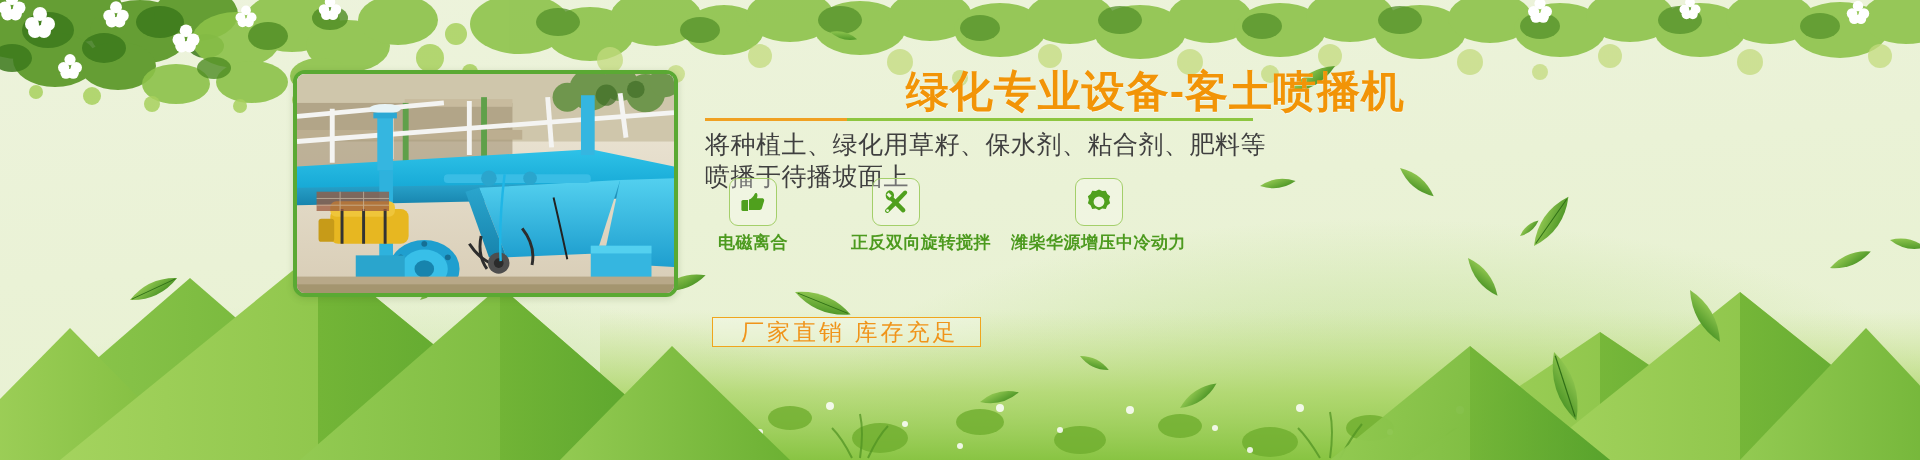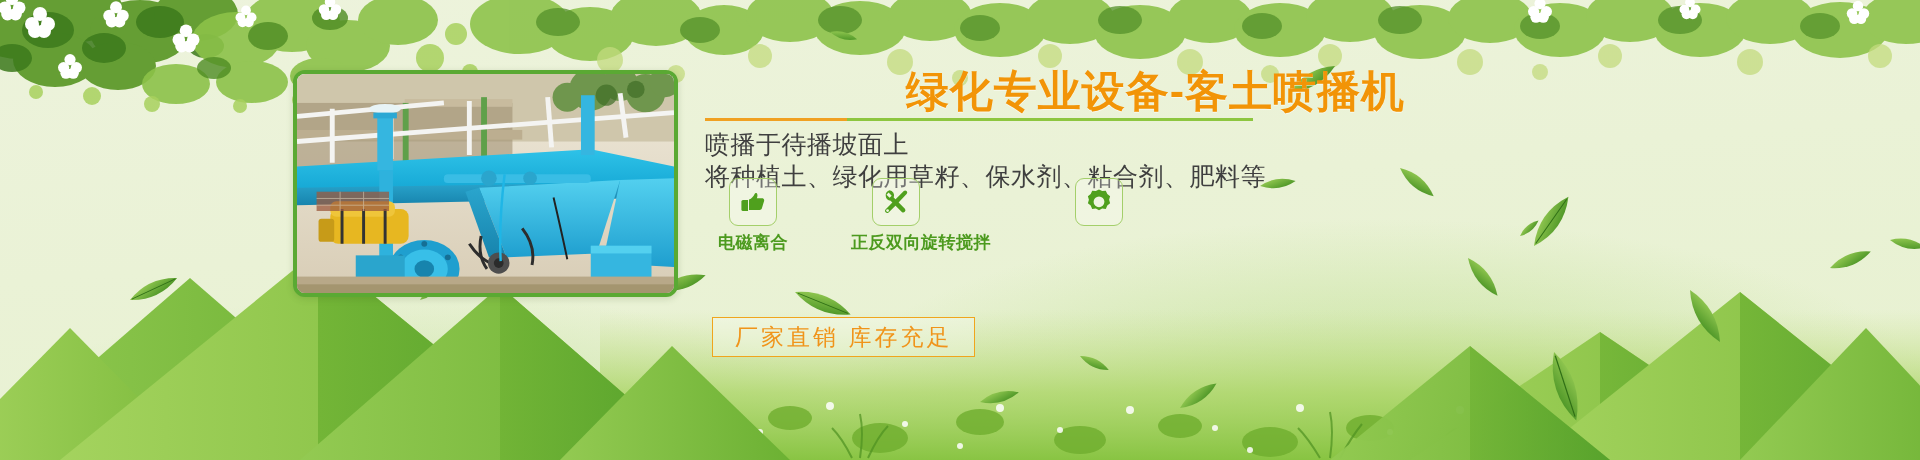--- a/index.html
+++ b/index.html
@@ -61,24 +61,25 @@
   .feature .flabel{
     margin-top:5px;font-size:17px;color:#4c9a1e;white-space:nowrap;
     letter-spacing:.5px;
   }
   #feat0{left:0px;width:96px;}
   #feat1{left:96px;width:190px;text-align:right;}
   #feat2{left:286px;width:215px;}
 
   
   .ctabar{
-    position:absolute;left:712px;top:317px;height:40px;
+    position:absolute;left:712px;top:317px;height:30px;
     display:flex;align-items:stretch;
     border:1px solid #f0a51d;box-sizing:border-box;
     background:rgba(255,255,255,.32);
+    padding-left:6px;
   }
   .cta-slogan{
     display:flex;align-items:center;padding:0 22px;
     font-size:23px;color:#f0941a;letter-spacing:3px;white-space:nowrap;
   }
   .cta-button{
     display:flex;align-items:center;padding:0 17px;
     background:#f09a00;color:#ffef3a;font-size:23px;font-weight:bold;
     letter-spacing:1.5px;white-space:nowrap;cursor:pointer;
     margin:-1px -1px -1px 0;
@@ -558,22 +559,22 @@
 
       <rect x="0" y="210" width="385" height="17" fill="#b8a888"></rect>
       <rect x="0" y="218" width="385" height="9" fill="#a4956f"></rect>
     </svg>
   </div>
 
   <div class="content">
     <h1 class="headline">绿化专业设备-客土喷播机</h1>
     <div class="rule"></div>
     <div class="subtitle">
+      <div>将种植土、绿化用草籽、保水剂、粘合剂、肥料等</div>
       <div>喷播于待播坡面上</div>
-      <div>将种植土、绿化用草籽、保水剂、粘合剂、肥料等</div>
     </div>
   </div>
 
   <div class="features">
 
     <div class="feature" id="feat0">
       <div class="icon-box">
         <svg width="30" height="30" viewBox="0 0 30 30">
           <path fill="#4fa01d" d="M5 13 h5 v11 H5 a1.6 1.6 0 0 1 -1.6 -1.6 v-7.8 A1.6 1.6 0 0 1 5 13 Z"></path>
           <path fill="#4fa01d" d="M11 12.6 c2.6 -1 4.6 -3.1 5.6 -5.6 c.5 -1.3 2.4 -1.2 2.7 .2 c.3 1.4 .1 2.8 -.5 4.1 h5.3 c1.4 0 2.4 1.3 2 2.6 l-2.2 7.3 c-.3 1 -1.2 1.7 -2.3 1.7 H11 Z"></path>
@@ -595,20 +596,21 @@
       <div class="flabel">正反双向旋转搅拌</div>
     </div>
 
     <div class="feature" id="feat2">
       <div class="icon-box">
         <svg width="30" height="30" viewBox="0 0 30 30">
           <path fill="#4fa01d" d="M15 2.4 l3.2 1.7 3.6 -.4 1.5 3.3 2.8 2.3 -1 3.5 1 3.5 -2.8 2.3 -1.5 3.3 -3.6 -.4 -3.2 1.7 -3.2 -1.7 -3.6 .4 -1.5 -3.3 -2.8 -2.3 1 -3.5 -1 -3.5 2.8 -2.3 1.5 -3.3 3.6 .4 Z"></path>
           <circle cx="15" cy="14.8" r="5.4" fill="#eef5e0"></circle>
         </svg>
       </div>
+      <div class="flabel">潍柴华源增压中冷动力</div>
     </div>
 
   </div>
 
   <div class="ctabar">
     <div class="cta-slogan">厂家直销  库存充足</div>
   </div>
 
 </div>
 

